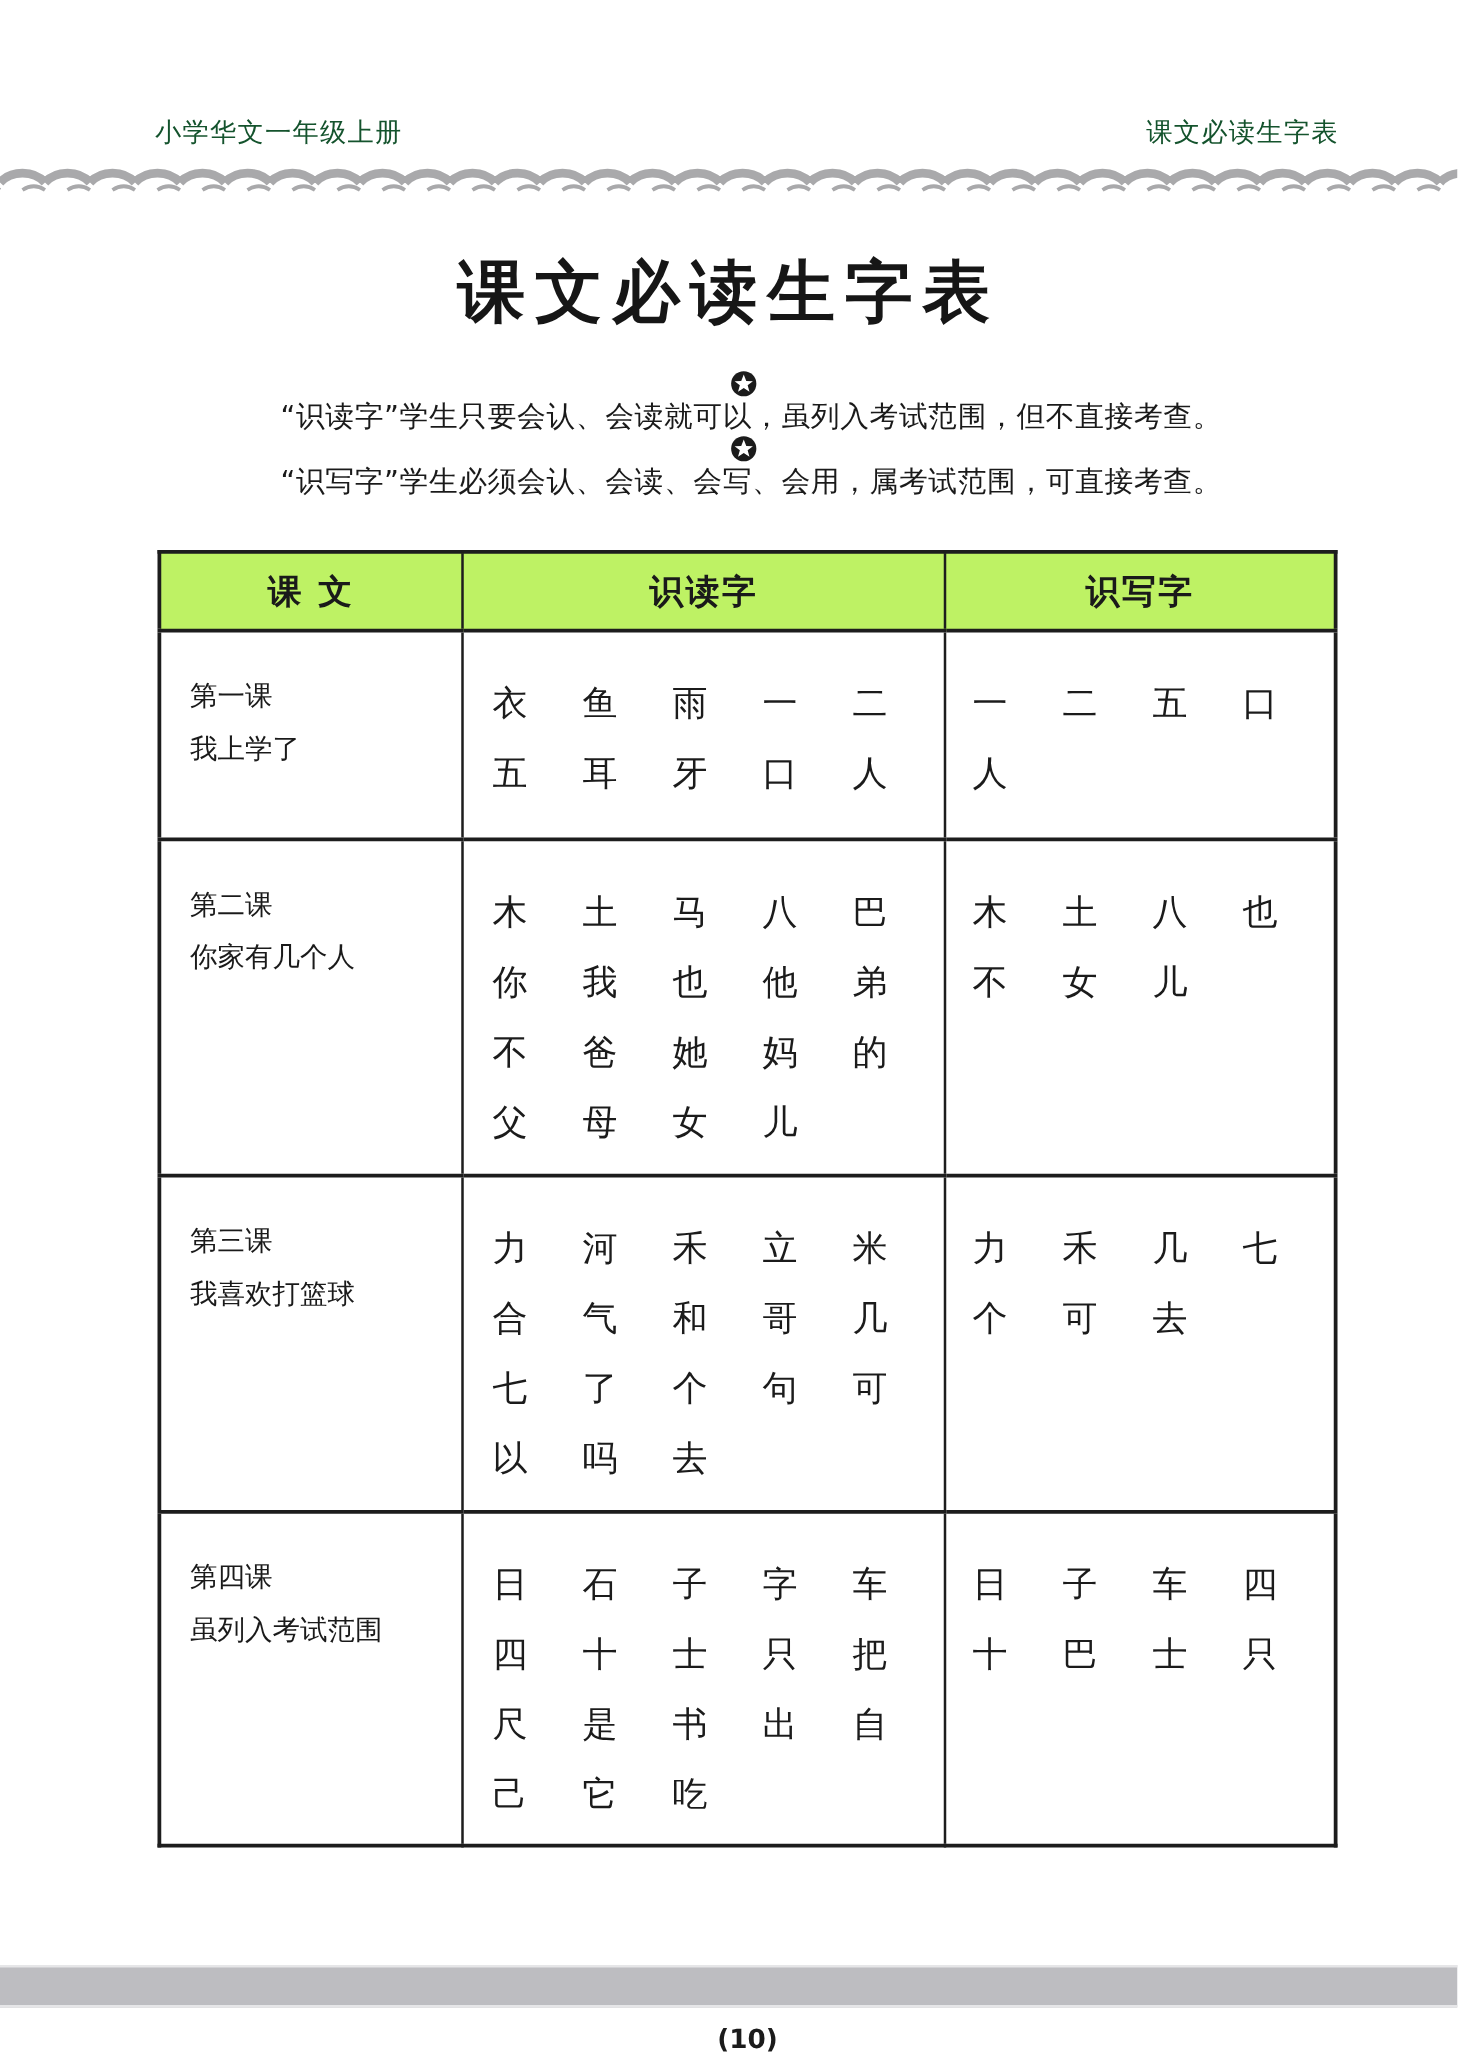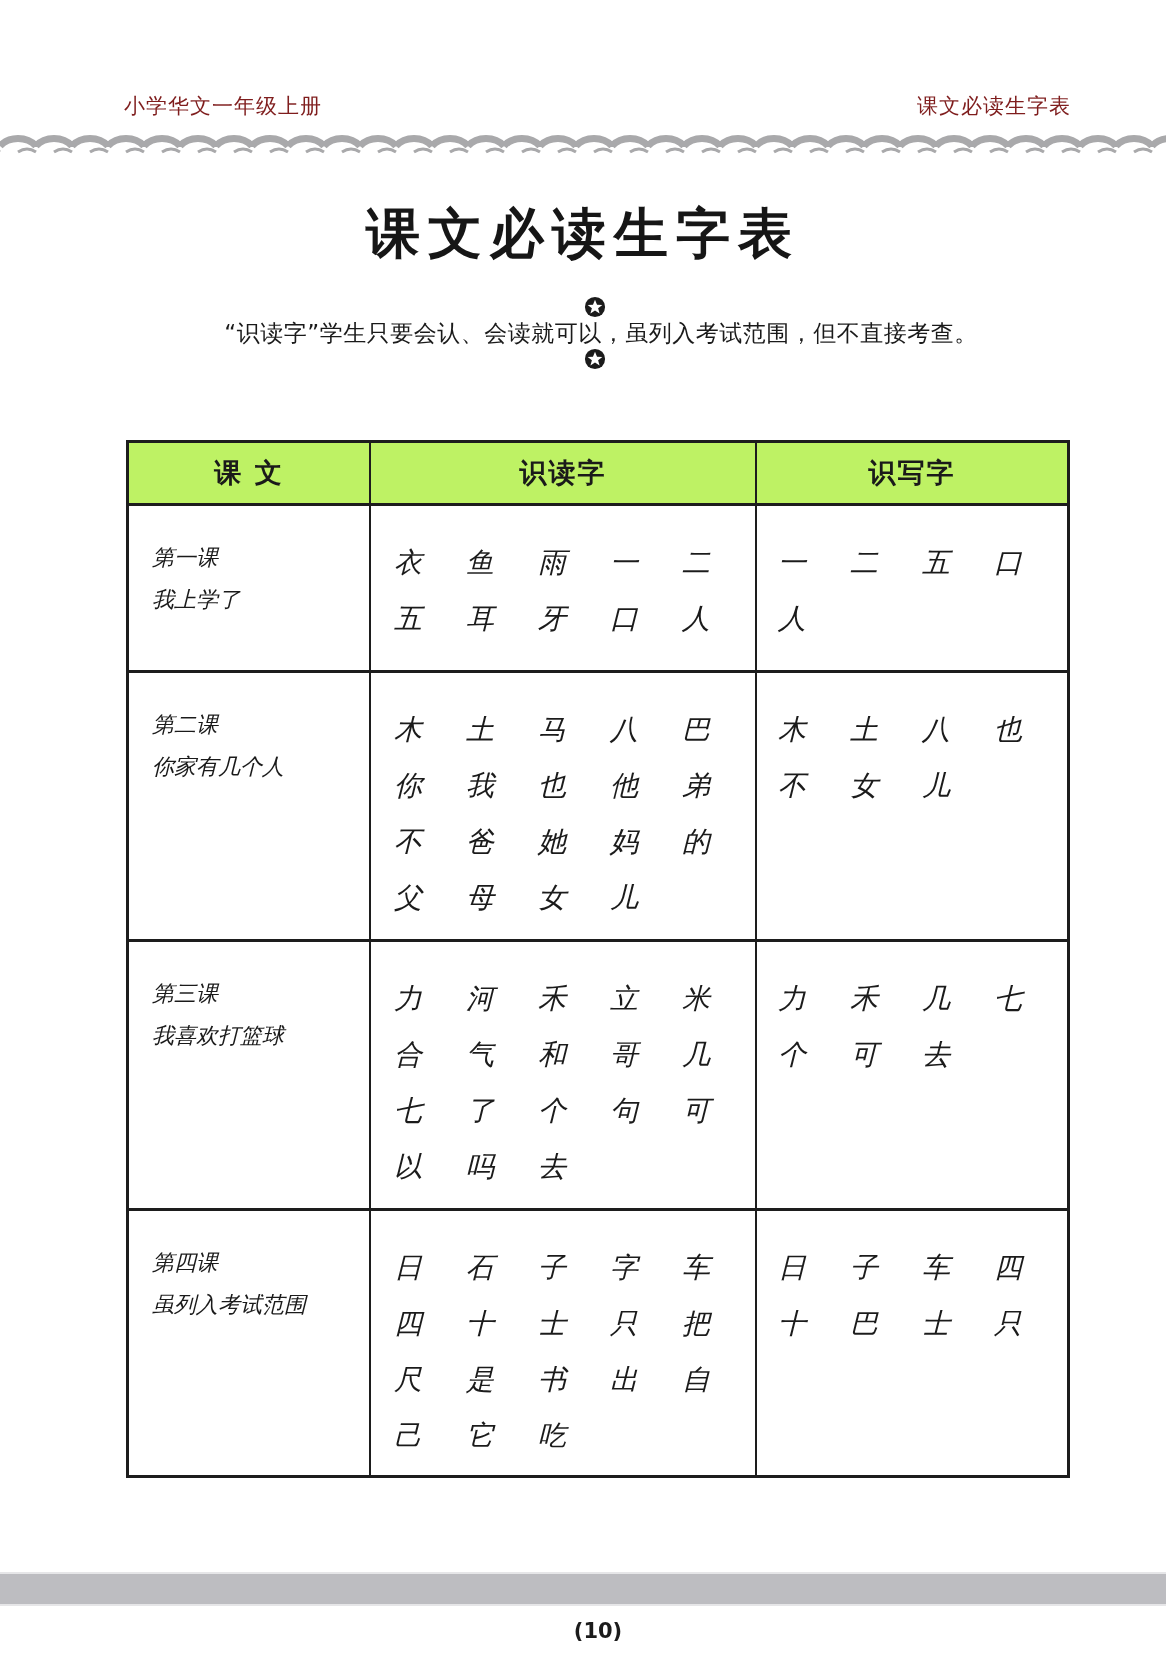--- a/index.html
+++ b/index.html
@@ -1,31 +1,31 @@
 <!DOCTYPE html>
 <html><head>
 <meta charset="utf-8">
 <style>
   html, body { margin: 0; padding: 0; background: #ffffff; }
   body { width: 1166px; height: 1654px; position: relative; overflow: hidden;
          font-family: "DejaVu Sans", "Liberation Sans", sans-serif; color: #1a1a1a; }
-  .running-head { position: absolute; top: 92px; font-size: 21px; letter-spacing: 1px; color: #7f1d1d; }
+  .running-head { position: absolute; top: 92px; font-size: 21px; letter-spacing: 1px; color: #14532d; }
   .running-head.left { left: 124px; }
   .running-head.right { right: 95px; }
   .wave-band { position: absolute; left: 0; top: 132px; width: 1166px; height: 22px; }
   .page-title { position: absolute; left: 0; width: 1166px; top: 198px; text-align: center;
                 font-size: 54px; font-weight: bold; letter-spacing: 8px; color: #161616; }
   .notes { position: absolute; left: 126px; top: 296px; width: 950px; }
   .note { display: flex; align-items: center; height: 52px; font-size: 23px; letter-spacing: 0.5px; flex-direction: column; }
   .note .star { width: 22px; height: 22px; margin-right: 12px; flex: none; }
   table.vocab { position: absolute; left: 126px; top: 440px; width: 944px; border-collapse: collapse;
                 border: 3px solid #1d1d1d; }
   table.vocab th { background: #bef264; height: 58px; font-size: 27px; font-weight: bold;
                    border: 2px solid #1d1d1d; border-bottom: 3px solid #1d1d1d; letter-spacing: 2px; }
-  table.vocab td { border: 2px solid #1d1d1d; vertical-align: top; background: #fff; font-style: italic; }
+  table.vocab td { border: 2px solid #1d1d1d; vertical-align: top; background: #fff; }
   table.vocab tr.lesson-row td { border-top: 3px solid #1d1d1d; }
   col.c1 { width: 262px; } col.c2 { width: 376px; } col.c3 { width: 306px; }
   .lesson-cell { padding: 30px 0 0 22px; font-size: 22px; line-height: 42px; }
   .char-grid { display: grid; padding: 28px 0 0 22px; row-gap: 0; }
   .char-grid.read { grid-template-columns: repeat(5, 72px); }
   .char-grid.write { grid-template-columns: repeat(4, 72px); padding-left: 20px; }
   .char-grid span { font-family: "DejaVu Serif", "Liberation Serif", serif; font-size: 28px;
                     line-height: 56px; height: 56px; display: block; color: #1b1b1b; }
   .row-1 td { height: 162px; } .row-2 td { height: 264px; }
   .row-3 td { height: 264px; } .row-4 td { height: 262px; }
@@ -55,20 +55,21 @@
       <circle cx="12" cy="12" r="11" fill="#1b1b1b"></circle>
       <polygon points="12,4 14.2,9.6 20,9.8 15.4,13.4 17,19 12,15.7 7,19 8.6,13.4 4,9.8 9.8,9.6" fill="#fff"></polygon>
     </svg>
     <span>“识读字”学生只要会认、会读就可以，虽列入考试范围，但不直接考查。</span>
   </div>
   <div class="note">
     <svg class="star" viewBox="0 0 24 24">
       <circle cx="12" cy="12" r="11" fill="#1b1b1b"></circle>
       <polygon points="12,4 14.2,9.6 20,9.8 15.4,13.4 17,19 12,15.7 7,19 8.6,13.4 4,9.8 9.8,9.6" fill="#fff"></polygon>
     </svg>
+    <span>“识写字”学生必须会认、会读、会写、会用，属考试范围，可直接考查。</span>
   </div>
 </div>
 
 <table class="vocab">
   <colgroup>
       <col class="c1">
       <col class="c2">
       <col class="c3">
     </colgroup>
   <thead>

